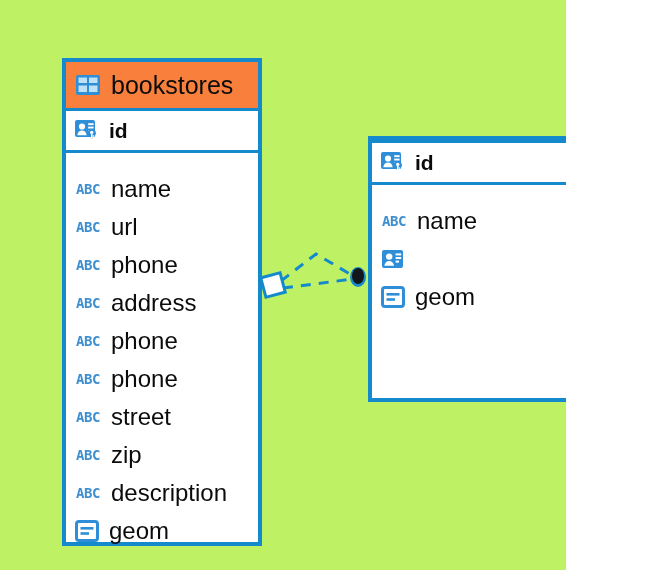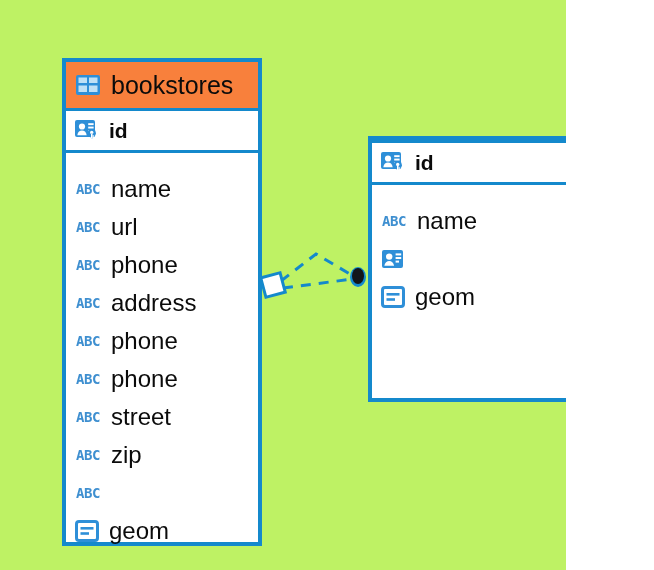--- a/index.html
+++ b/index.html
@@ -219,20 +219,21 @@
         <span class="icon icon-abc">
           <span class="abc-text">ABC</span>
         </span>
         <span class="field-label">zip</span>
       </div>
 
       <div class="field-row">
         <span class="icon icon-abc">
           <span class="abc-text">ABC</span>
         </span>
+        <span class="field-label">description</span>
       </div>
 
       <div class="field-row">
         <span class="icon icon-26">
           <svg width="24" height="22" viewBox="0 0 24 22" xmlns="http://www.w3.org/2000/svg">
             <rect x="1.5" y="1.5" width="21" height="19" rx="2.5" fill="#ffffff" stroke="#2E8FD8" stroke-width="3"></rect>
             <rect x="5.5" y="7" width="13" height="2.6" fill="#2E8FD8"></rect>
             <rect x="5.5" y="12.2" width="8.5" height="2.6" fill="#2E8FD8"></rect>
           </svg>
         </span>

